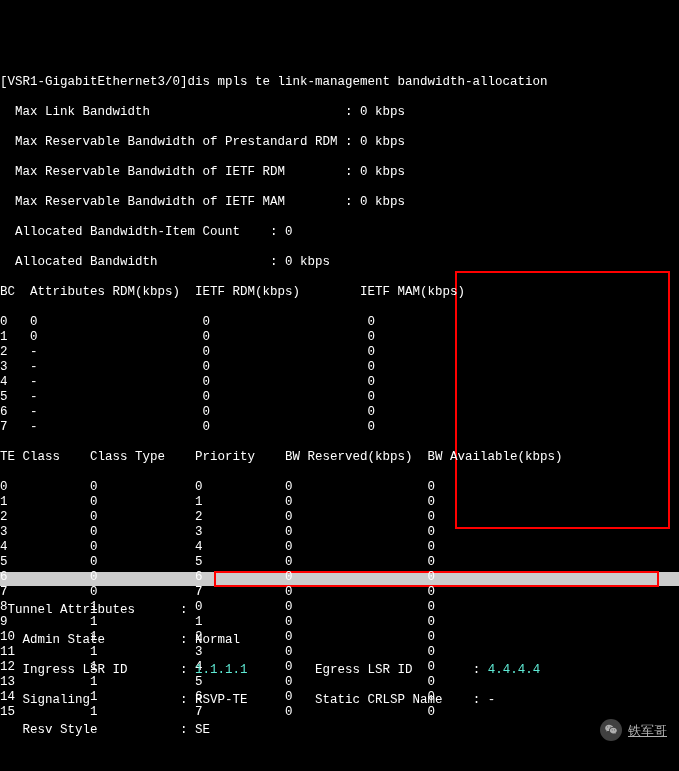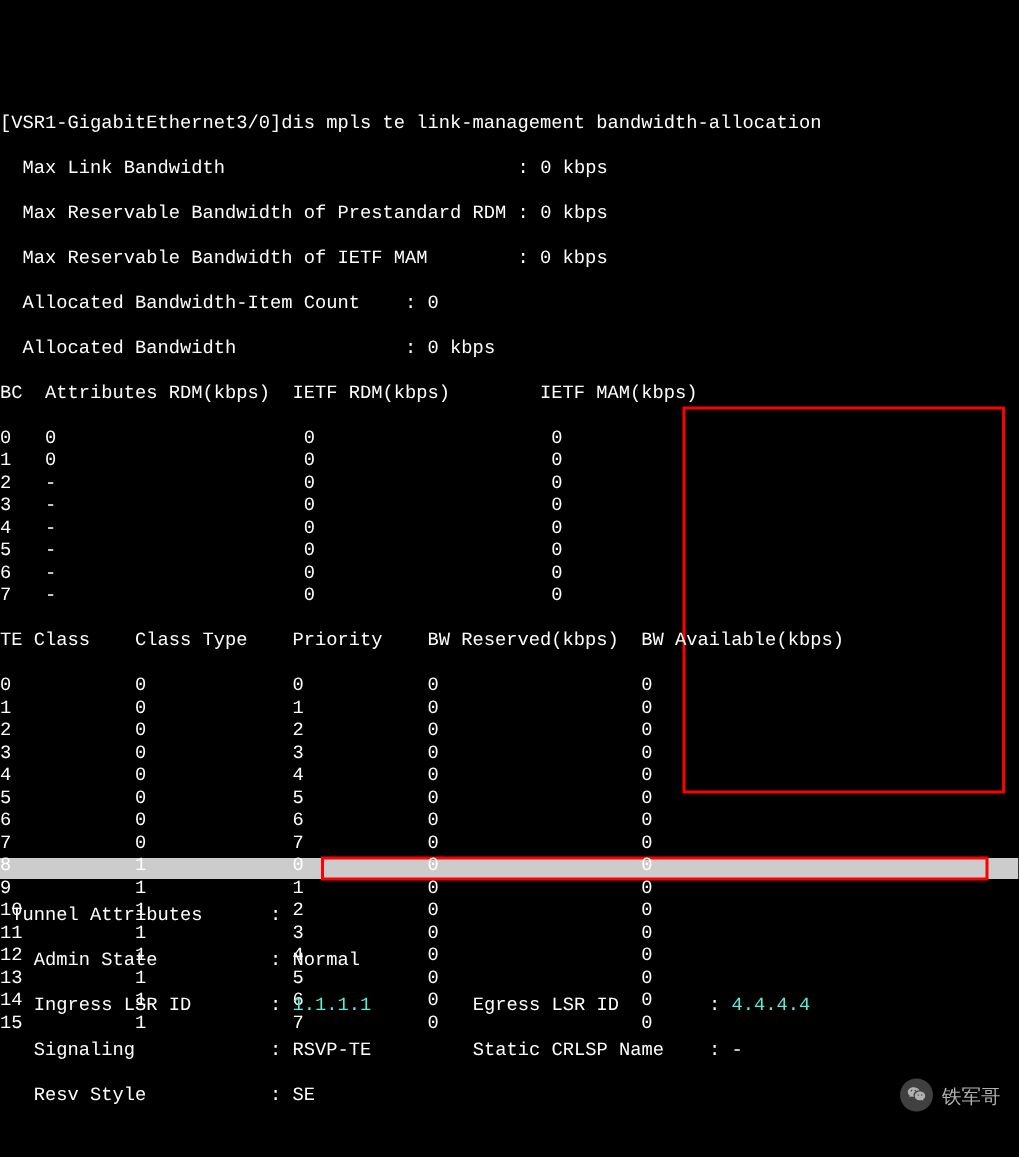--- a/index.html
+++ b/index.html
@@ -55,20 +55,21 @@
     right: 12px;
     bottom: 30px;
     display: flex;
     align-items: center;
     gap: 6px;
     color: #bbb;
     font-family: sans-serif;
     font-size: 13px;
     opacity: 0.95;
     z-index: 5;
+    text-decoration: underline;
   }
   .watermark-icon {
     width: 22px;
     height: 22px;
     border-radius: 50%;
     background: #444;
     display: flex;
     align-items: center;
     justify-content: center;
   }
@@ -77,20 +78,21 @@
 </style>
 </head>
 <body>
 
 
 
 <div class="content">
 <div class="line"><span>[VSR1-GigabitEthernet3/0]</span><span>dis mpls te link-management bandwidth-allocation</span></div>
 <div class="line">  <span>Max Link Bandwidth</span>                          : <span>0 kbps</span></div>
 <div class="line">  <span>Max Reservable Bandwidth of Prestandard RDM</span> : <span>0 kbps</span></div>
+<div class="line">  <span>Max Reservable Bandwidth of IETF RDM</span>        : <span>0 kbps</span></div>
 <div class="line">  <span>Max Reservable Bandwidth of IETF MAM</span>        : <span>0 kbps</span></div>
 <div class="line">  <span>Allocated Bandwidth-Item Count</span>    : <span>0</span></div>
 <div class="line">  <span>Allocated Bandwidth</span>               : <span>0 kbps</span></div>
 <div class="line">BC  Attributes RDM(kbps)  IETF RDM(kbps)        IETF MAM(kbps)</div>
 <div id="bc-rows"><div class="line">0   0                      0                     0</div><div class="line">1   0                      0                     0</div><div class="line">2   -                      0                     0</div><div class="line">3   -                      0                     0</div><div class="line">4   -                      0                     0</div><div class="line">5   -                      0                     0</div><div class="line">6   -                      0                     0</div><div class="line">7   -                      0                     0</div></div>
 <div class="line">TE Class    Class Type    Priority    BW Reserved(kbps)  BW Available(kbps)</div>
 <div id="te-rows"><div class="line">0           0             0           0                  0</div><div class="line">1           0             1           0                  0</div><div class="line">2           0             2           0                  0</div><div class="line">3           0             3           0                  0</div><div class="line">4           0             4           0                  0</div><div class="line">5           0             5           0                  0</div><div class="line">6           0             6           0                  0</div><div class="line">7           0             7           0                  0</div><div class="line">8           1             0           0                  0</div><div class="line">9           1             1           0                  0</div><div class="line">10          1             2           0                  0</div><div class="line">11          1             3           0                  0</div><div class="line">12          1             4           0                  0</div><div class="line">13          1             5           0                  0</div><div class="line">14          1             6           0                  0</div><div class="line">15          1             7           0                  0</div></div>
 
 
 

